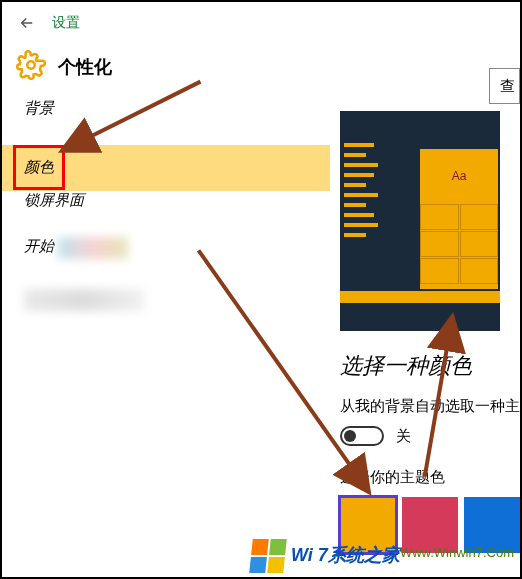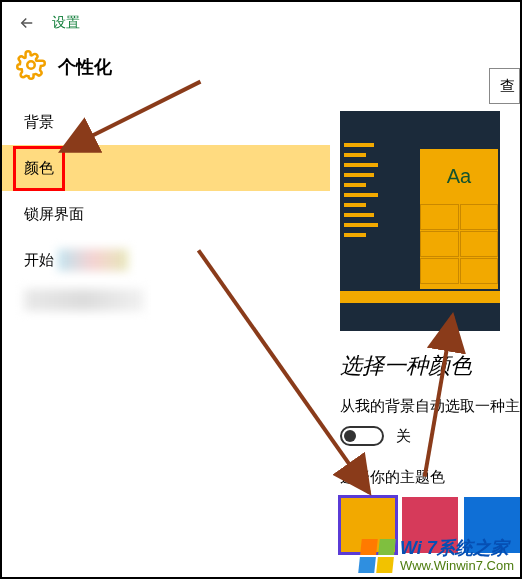--- a/index.html
+++ b/index.html
@@ -48,24 +48,25 @@
     display: flex;
     height: calc(100% - 90px);
   }
   .sidebar {
     width: 332px;
     padding-top: 2px;
   }
   .sidebar-item {
     height: 46px;
     display: flex;
-    align-items: center;
+    align-items: flex-start;
     padding-left: 22px;
     font-size: 15px;
     cursor: pointer;
+    font-style: italic;
   }
   .sidebar-item.selected {
     background: #ffdb80;
   }
   .sidebar-item.selected .label-box {
     border: 3px solid #ff0000;
     padding: 10px 8px;
     margin-left: -11px;
   }
   .blur-row {
@@ -111,21 +112,21 @@
   .preview-tiles {
     position:absolute;
     right:2px; bottom:42px;
     width:78px; height:140px;
     background:#f2a900;
     display:grid;
     grid-template-columns: 1fr 1fr;
     grid-template-rows: 54px 26px 26px 26px;
     gap:1px;
   }
-  .tile-big { grid-column:1/3; display:flex;align-items:center;justify-content:center; font-size:20px; color:#14532d;}
+  .tile-big { grid-column:1/3; display:flex;align-items:center;justify-content:center; font-size:12px; color:#7f1d1d;}
   .tile-cell{ background:#f2a900; border:1px solid #c98800;}
   .preview-bar {
     position:absolute;
     left:0; bottom:28px;
     width:100%; height:12px;
     background:#f2a900;
   }
   .content h2 {
     font-size: 22px;
     font-weight: 400;
@@ -178,21 +179,21 @@
     text-align:left;
     font-size:18px;
     line-height:1.1;
     font-style:italic;
     font-weight:600;
     color:#064fb3;
     display:flex;
     align-items:center;
     gap:6px;
   }
-  .watermark .wm-lines{display:flex;flex-direction:column;}
+  .watermark .wm-lines{display:flex;}
   .watermark .url{font-size:13px;font-style:normal;font-weight:400;color:#4d7c0f;}
   .wm-flag {
     width:34px;height:34px;
     display:grid;
     grid-template-columns:1fr 1fr;
     grid-template-rows:1fr 1fr;
     transform:skewX(-6deg);
     gap:2px;
   }
   .wm-flag span:nth-child(1){background:#ff7a00}

